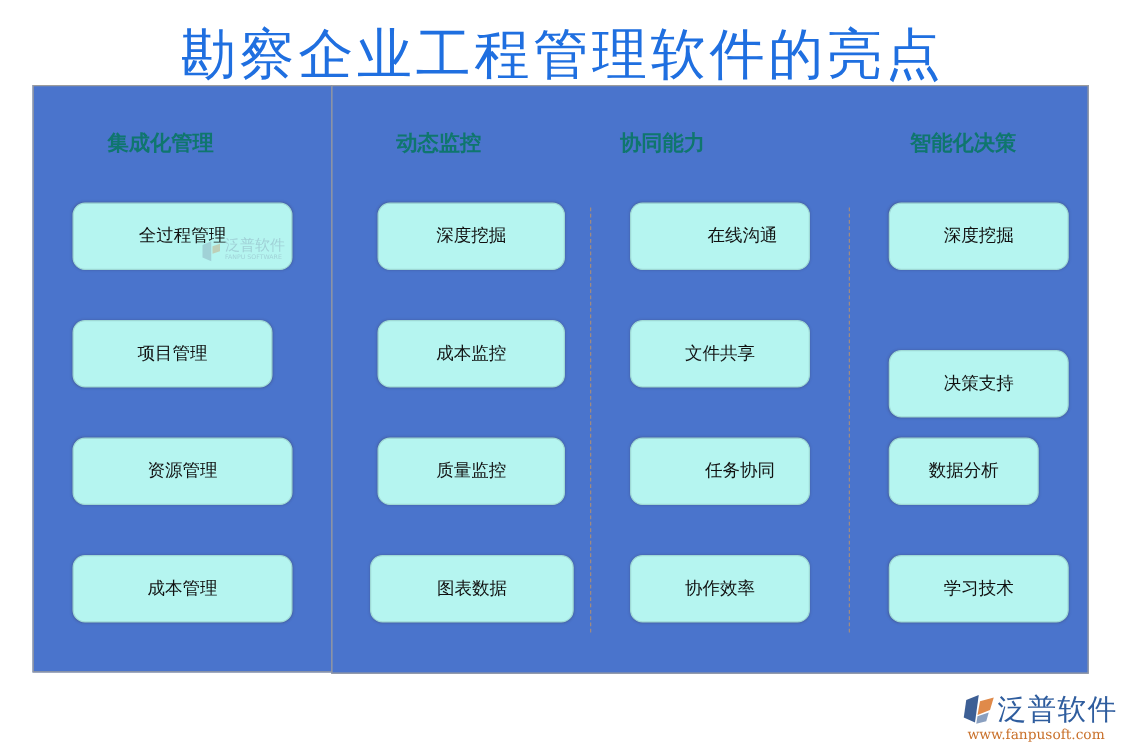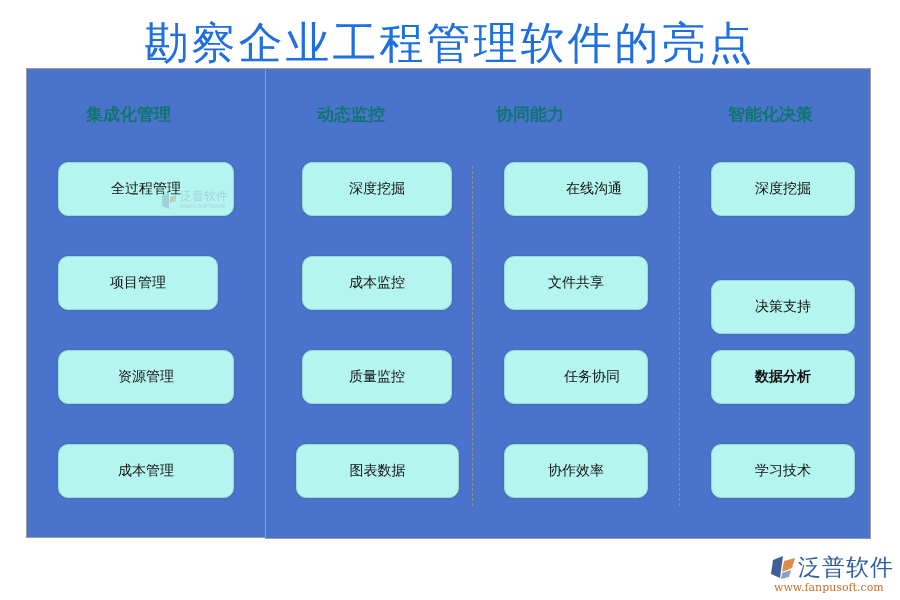--- a/index.html
+++ b/index.html
@@ -91,21 +91,21 @@
 <div class="card" style="left:504px; top:162px; width:144px;padding-left:36px;">在线沟通</div>
 <div class="card" style="left:504px; top:256px; width:144px;">文件共享</div>
 <div class="card" style="left:504px; top:350px; width:144px;padding-left:32px;">任务协同</div>
 <div class="card" style="left:504px; top:444px; width:144px;">协作效率</div>
 
 <div class="divider" style="left:679px;"></div>
 
 <div class="col-title" style="left:728px; top:103px; width:120px;">智能化决策</div>
 <div class="card" style="left:711px; top:162px; width:144px;">深度挖掘</div>
 <div class="card" style="left:711px; top:256px; width:144px;margin-top:24px;">决策支持</div>
-<div class="card" style="left:711px; top:350px; width:144px;font-weight:bold;">数据分析</div>
+<div class="card" style="left:711px; top:350px; width:120px;">数据分析</div>
 <div class="card" style="left:711px; top:444px; width:144px;">学习技术</div>
 
 <div class="logo">
   <svg class="logo-icon" viewBox="0 0 28 26">
     <path d="M3 6 L13 2 L10 24 L1 20 Z" fill="#3d5f95"></path>
     <path d="M14 7 L25 4 L22 14 L12 18 Z" fill="#e08a4a"></path>
     <path d="M12 19 L21 16 L19 23 L11 25 Z" fill="#8aa0c0"></path>
   </svg>
   <span class="logo-name">泛普软件</span>
   <span class="logo-url">www.fanpusoft.com</span>

